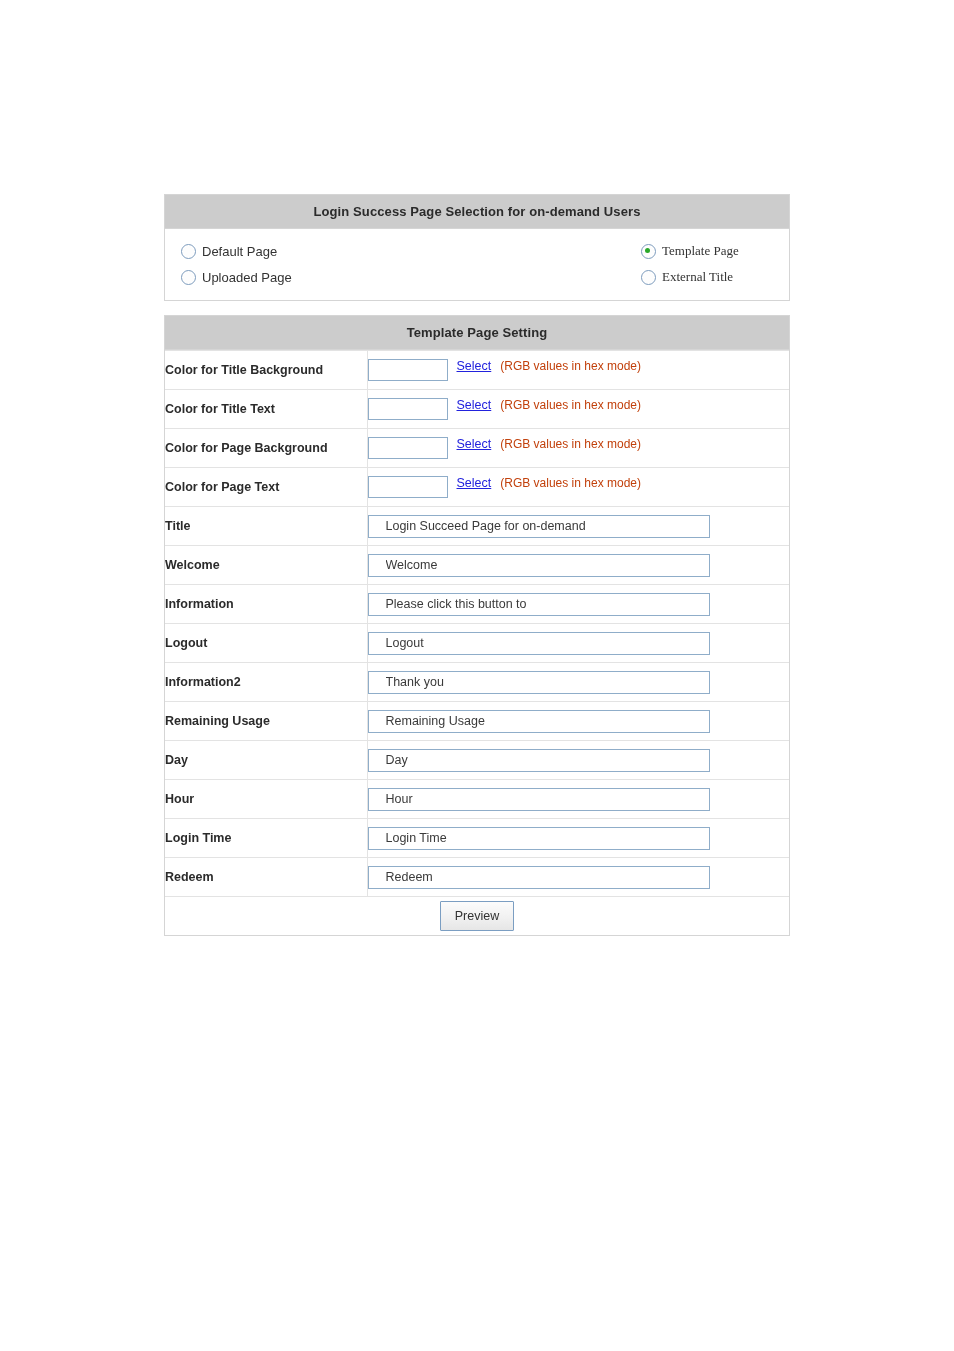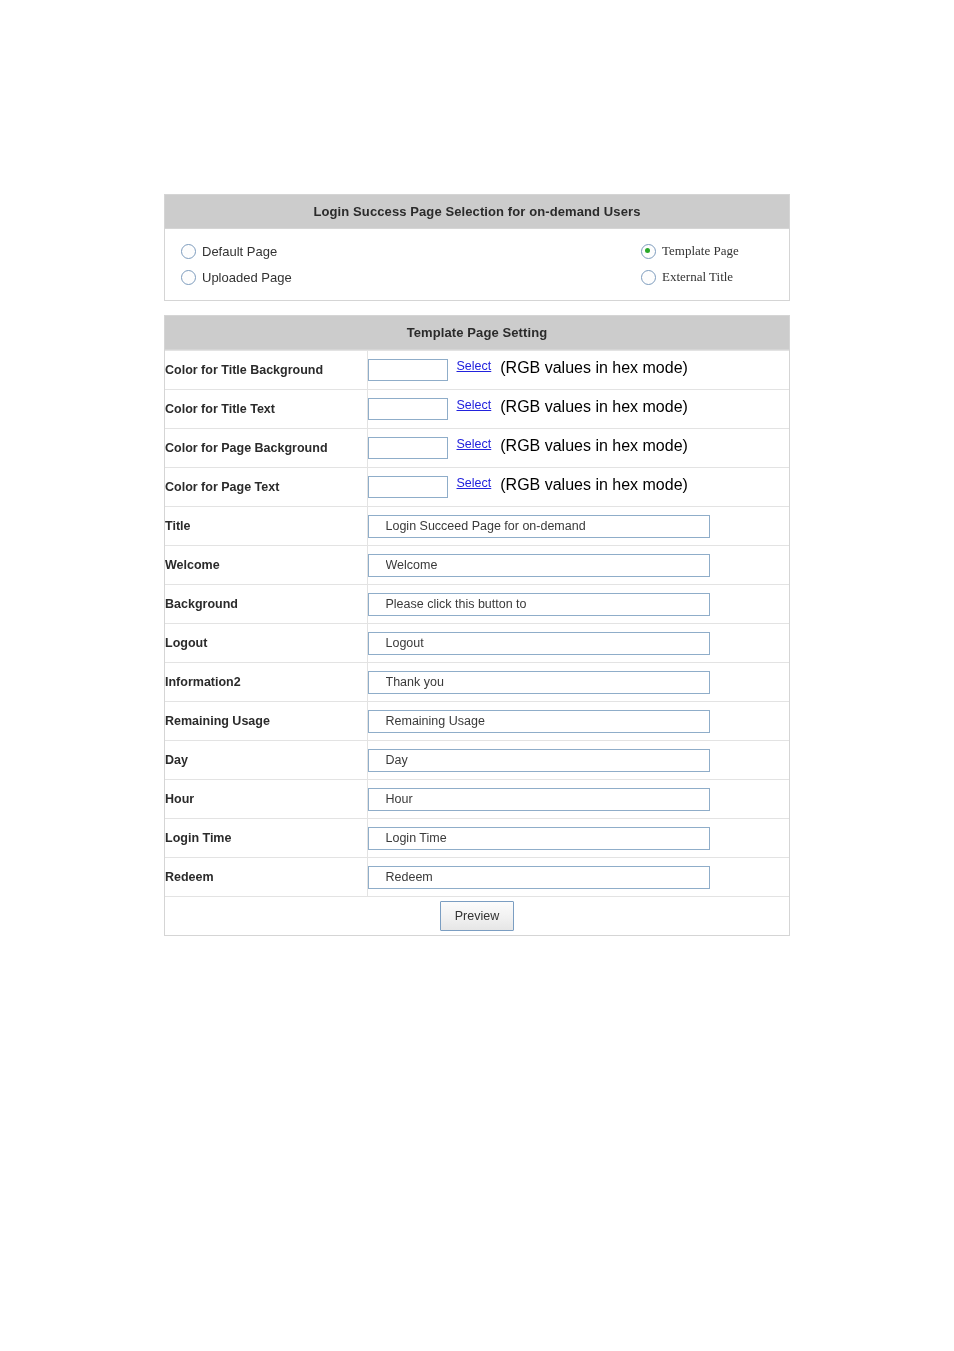--- a/index.html
+++ b/index.html
@@ -146,22 +146,22 @@
     align-items: flex-start;
   }
   a.select-link {
     color: #2222dd;
     font-size: 12.5px;
     text-decoration: underline;
     margin-left: 9px;
     font-weight: normal;
   }
   .hint {
-    color: #000000;
-    font-size: 16px;
+    color: #c2410c;
+    font-size: 12px;
     margin-left: 9px;
     white-space: nowrap;
   }
 
   
   td.button-cell {
     text-align: center;
     padding: 8px 0 10px 0;
     height: auto;
   }
@@ -268,21 +268,21 @@
         </tr>
 
         <tr>
           <td class="label-cell">Welcome</td>
           <td class="field-cell">
             <input class="text-field" type="text" value="Welcome" style="">
           </td>
         </tr>
 
         <tr>
-          <td class="label-cell">Background</td>
+          <td class="label-cell">Information</td>
           <td class="field-cell">
             <input class="text-field" type="text" value="Please click this button to" style="">
           </td>
         </tr>
 
         <tr>
           <td class="label-cell">Logout</td>
           <td class="field-cell">
             <input class="text-field" type="text" value="Logout" style="">
           </td>

